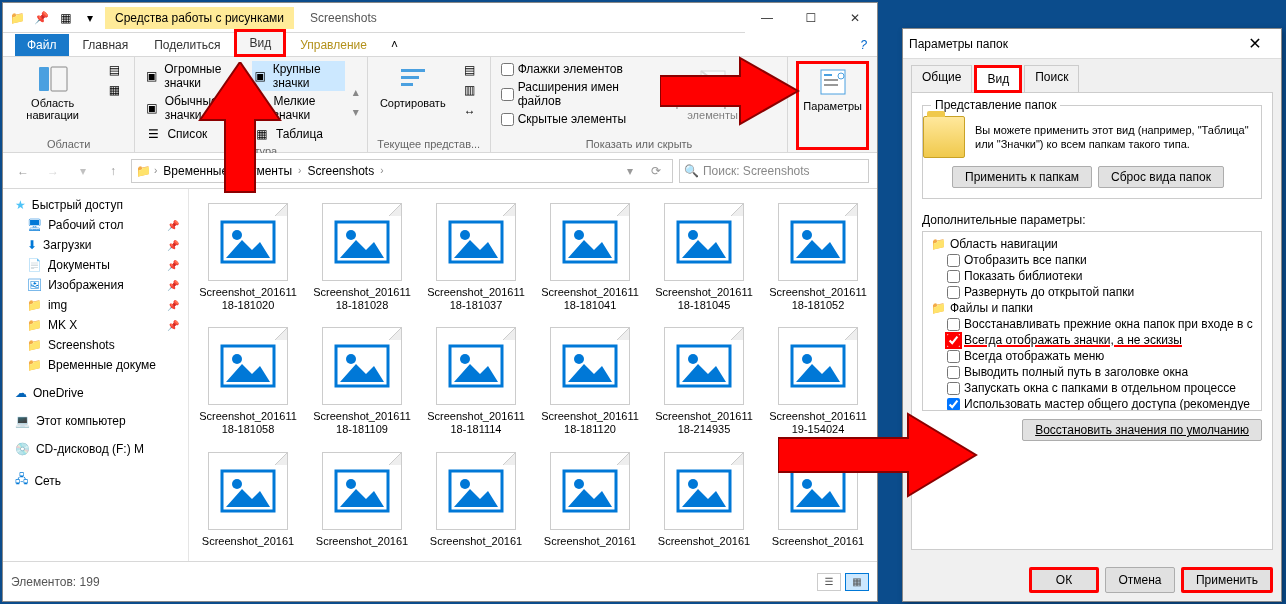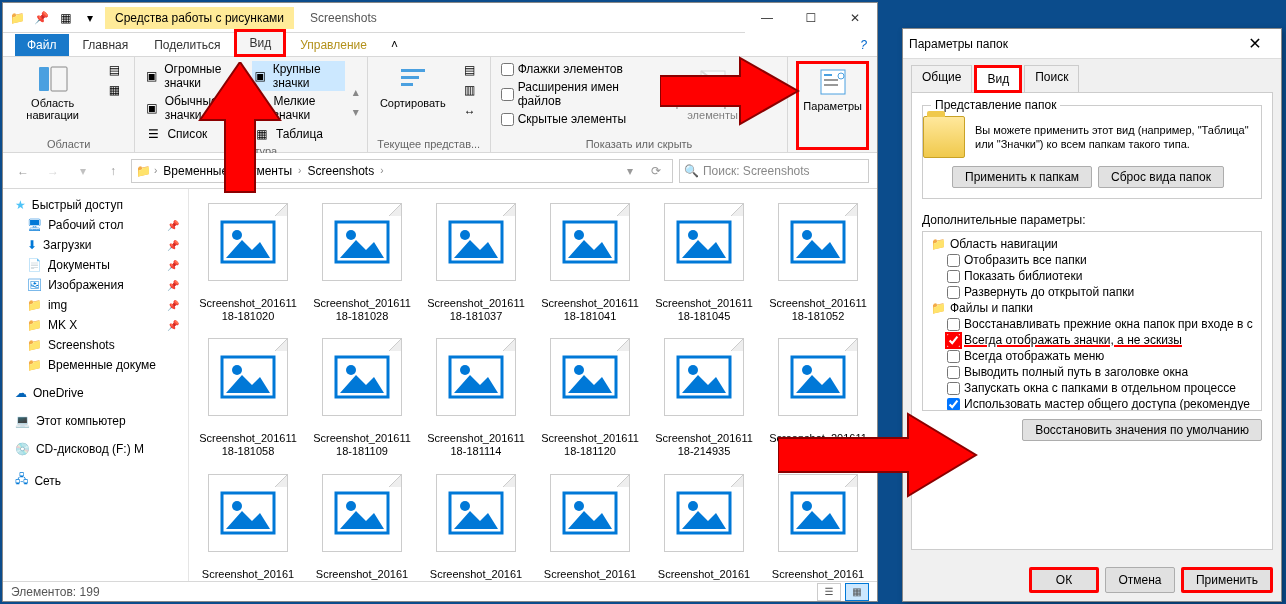--- a/index.html
+++ b/index.html
@@ -50,27 +50,27 @@
 .search-box { width: 190px; border: 1px solid #ccc; height: 24px; display: flex; align-items: center; padding: 0 4px; color: #888; }
 
 .explorer-body { flex: 1; display: flex; overflow: hidden; }
 .sidebar { width: 186px; border-right: 1px solid #e5e5e5; padding: 6px 0; overflow: hidden; }
 .sidebar-item { display: flex; align-items: center; gap: 6px; padding: 3px 8px 3px 24px; cursor: pointer; font-size: 12px; white-space: nowrap; }
 .sidebar-item.header { padding-left: 12px; font-weight: normal; }
 .pin-icon { margin-left: auto; color: #888; font-size: 10px; }
 .star-icon { color: #4fc3f7; }
 
 .files { flex: 1; padding: 10px 6px; display: flex; flex-wrap: wrap; gap: 8px 8px; align-content: flex-start; overflow: hidden; }
-.file-item { width: 106px; display: flex; flex-direction: column; align-items: center; gap: 16px; cursor: pointer; padding: 4px 2px; }
+.file-item { width: 106px; display: flex; flex-direction: column; align-items: center; gap: 5px; cursor: pointer; padding: 4px 2px; }
 .file-thumb { width: 80px; height: 78px; border: 1px solid #ccc; background: #fff; position: relative; padding: 2px; }
 .file-thumb::before { content: ''; position: absolute; top: 0; right: 0; width: 12px; height: 12px; background: linear-gradient(135deg, transparent 48%, #ccc 50%, #eee 52%); }
 .img-icon { width: 100%; height: 100%; display: flex; align-items: center; justify-content: center; }
 .file-name { font-size: 11px; text-align: center; word-break: break-all; line-height: 1.15; }
 
-.statusbar { height: 20px; border-top: 1px solid #d8d8d8; display: flex; align-items: center; padding: 0 8px; font-size: 11px; color: #555; gap: 12px; }
+.statusbar { height: 40px; border-top: 1px solid #d8d8d8; display: flex; align-items: center; padding: 0 8px; font-size: 11px; color: #555; gap: 12px; }
 .status-right { margin-left: auto; display: flex; gap: 4px; }
 .view-toggle { width: 24px; height: 18px; border: 1px solid #ccc; display: flex; align-items: center; justify-content: center; cursor: pointer; font-size: 10px; }
 .view-toggle.active { background: #cce8ff; border-color: #0078d7; }
 
 
 .dialog { position: absolute; right: 4px; top: 28px; width: 380px; height: 574px; background: #f0f0f0; border: 1px solid #888; box-shadow: 2px 2px 6px rgba(0,0,0,0.3); display: flex; flex-direction: column; }
 .dialog-title { height: 30px; background: #fff; display: flex; align-items: center; padding: 0 6px; border-bottom: 1px solid #ddd; }
 .dialog-close { margin-left: auto; width: 40px; text-align: center; cursor: pointer; font-size: 16px; }
 .dialog-tabs { display: flex; padding: 6px 0 0 8px; gap: 2px; }
 .dialog-tab { padding: 4px 10px; border: 1px solid #ccc; border-bottom: none; background: #f0f0f0; cursor: pointer; font-size: 12px; }
@@ -88,21 +88,21 @@
 
 .advanced-label { font-size: 12px; margin: 6px 0 4px 0; }
 .tree { border: 1px solid #ccc; height: 180px; overflow: auto; background: #fff; padding: 4px; font-size: 11px; }
 .tree-item { display: flex; align-items: center; gap: 4px; padding: 1px 0 1px 4px; white-space: nowrap; cursor: pointer; }
 .tree-item.indent1 { padding-left: 20px; }
 .tree-item.highlighted .txt { text-decoration: underline; text-decoration-color: red; text-decoration-thickness: 2px; }
 .tree-item.highlighted input { accent-color: red; outline: 2px solid red; }
 .tree-check { width: 13px; height: 13px; }
 .tree-folder { color: #c9a227; }
 
-.restore-row { display: flex; justify-content: flex-end; margin-top: 8px; }
+.restore-row { display: flex; justify-content: flex-end; margin-top: 8px; text-decoration: underline; }
 .dlg-btn-row { display: flex; gap: 6px; padding: 8px; justify-content: flex-end; }
 .dlg-btn-row .winbtn.highlighted { border: 3px solid red; }
 
 
 .arrow { position: absolute; pointer-events: none; }
 .arrow svg { display: block; }
 
 
 .svg-img { width: 56px; height: 44px; }
 </style>

